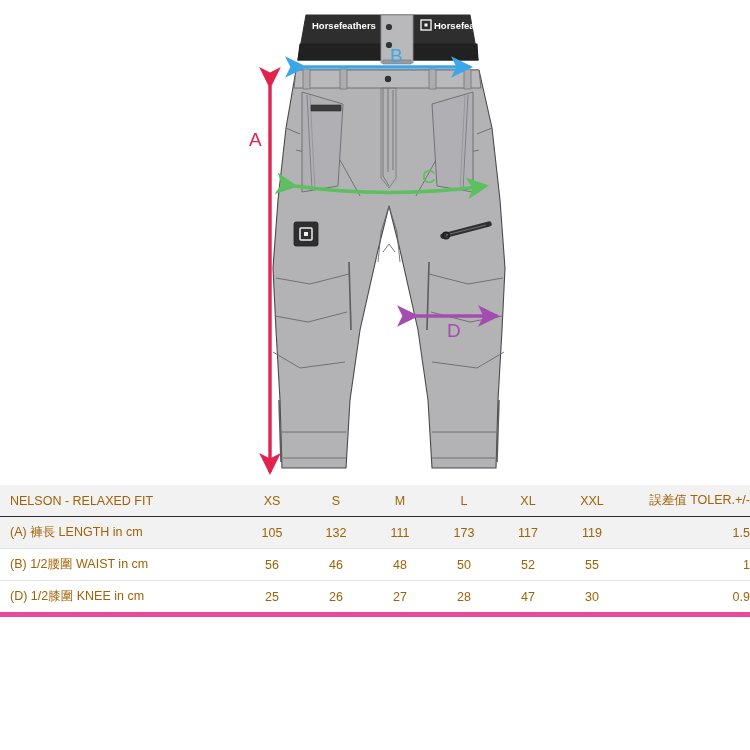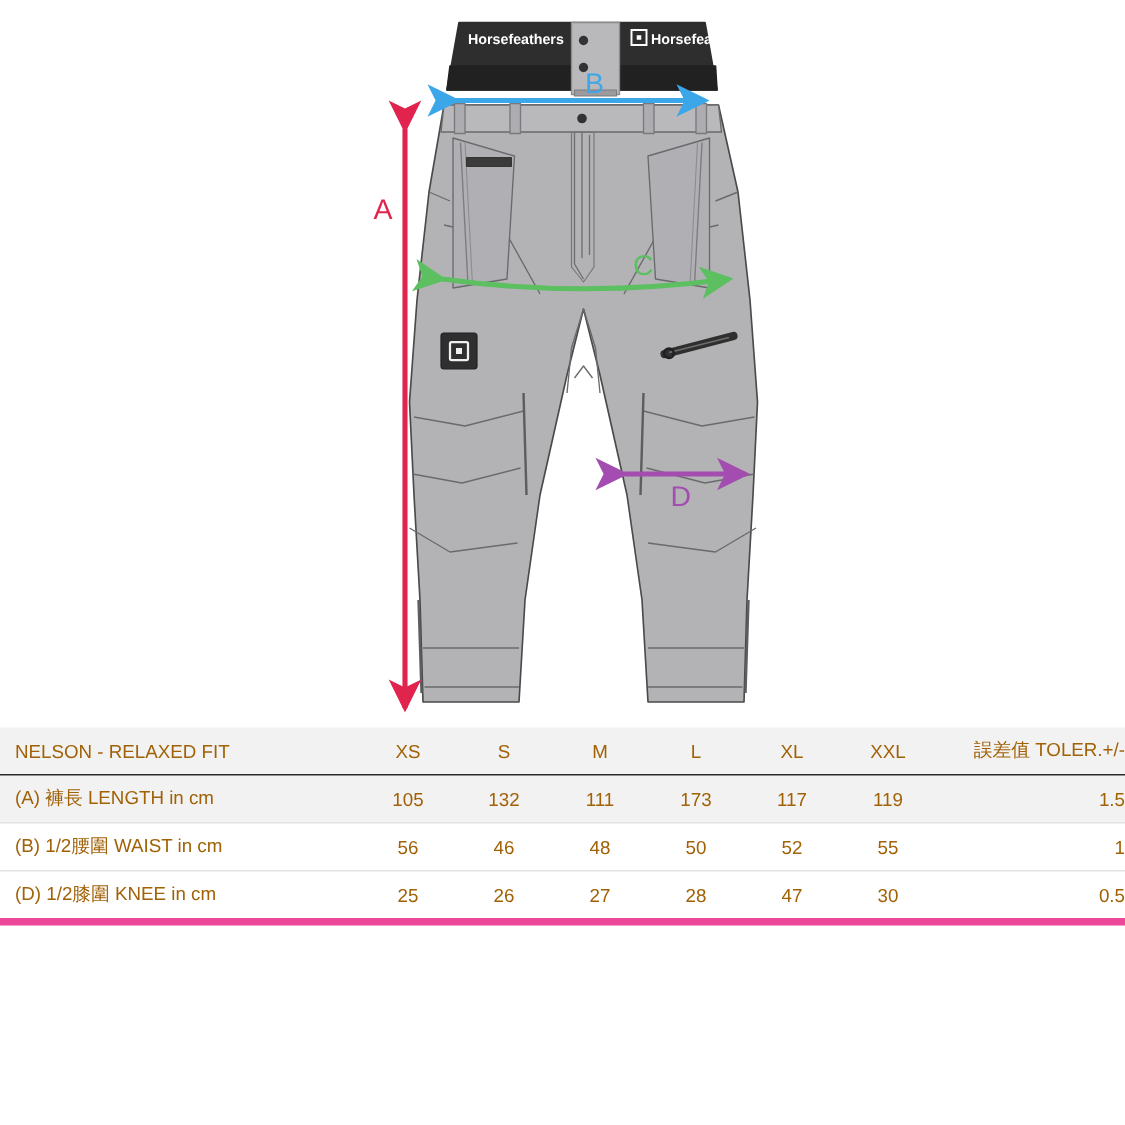--- a/index.html
+++ b/index.html
@@ -262,18 +262,18 @@
 
 
       <tr class="row-last row-white">
         <td class="c-label">(D) 1/2膝圍 KNEE in cm</td>
         <td class="c-size">25</td>
         <td class="c-size">26</td>
         <td class="c-size">27</td>
         <td class="c-size col-L">28</td>
         <td class="c-size">47</td>
         <td class="c-size">30</td>
-        <td class="c-tol">0.5</td>
+        <td class="c-tol">0.9</td>
       </tr>
     </tbody>
   </table>
 
 </div>
 
 </body></html>

